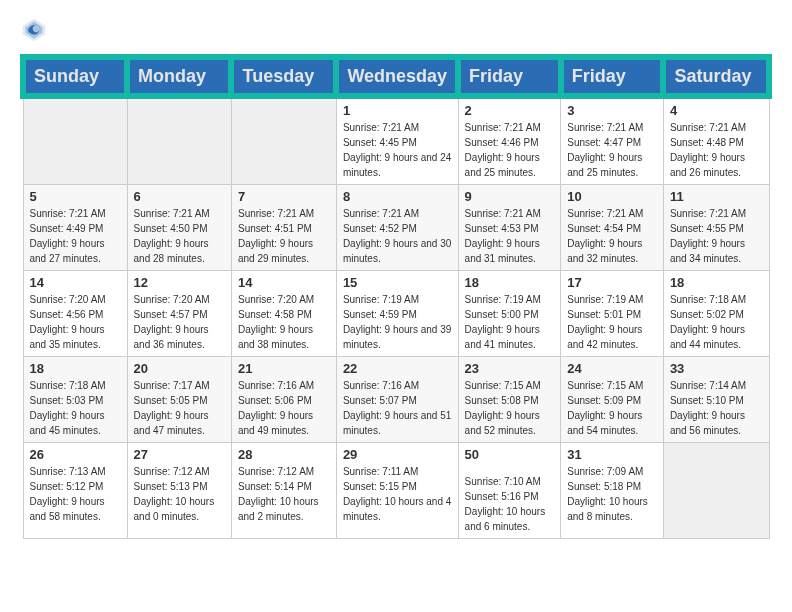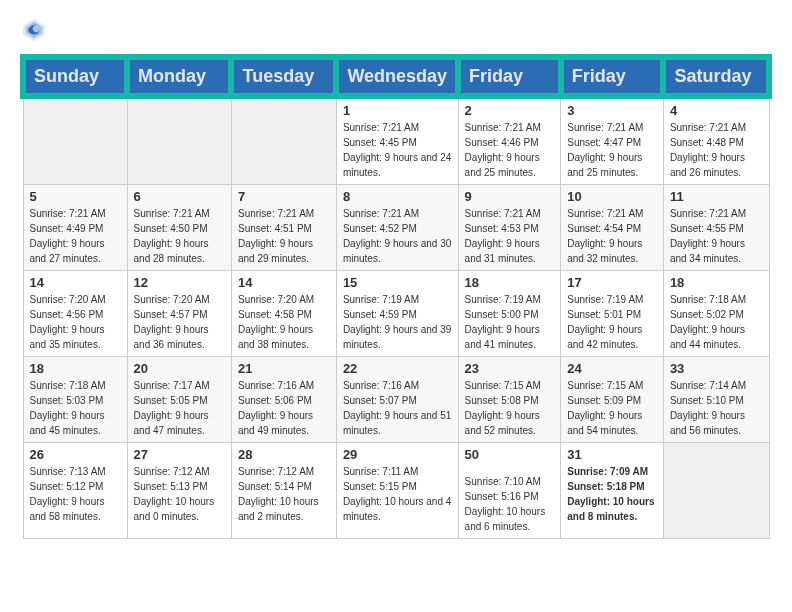--- a/index.html
+++ b/index.html
@@ -316,21 +316,21 @@
 Daylight: 10 hours and 4 minutes.</div>
           </td>
           <td>
             <span class="day-number">50</span>
             <div class="day-info" style="white-space: pre-line; margin-top: 12px;">Sunrise: 7:10 AM
 Sunset: 5:16 PM
 Daylight: 10 hours and 6 minutes.</div>
           </td>
           <td>
             <span class="day-number">31</span>
-            <div class="day-info" style="white-space: pre-line; font-weight: bold;">Sunrise: 7:09 AM
+            <div class="day-info" style="white-space: pre-line;">Sunrise: 7:09 AM
 Sunset: 5:18 PM
 Daylight: 10 hours and 8 minutes.</div>
           </td>
           <td class="empty-cell"></td>
         </tr>
       </tbody>
   </table>
 </div>
 
 </body></html>

